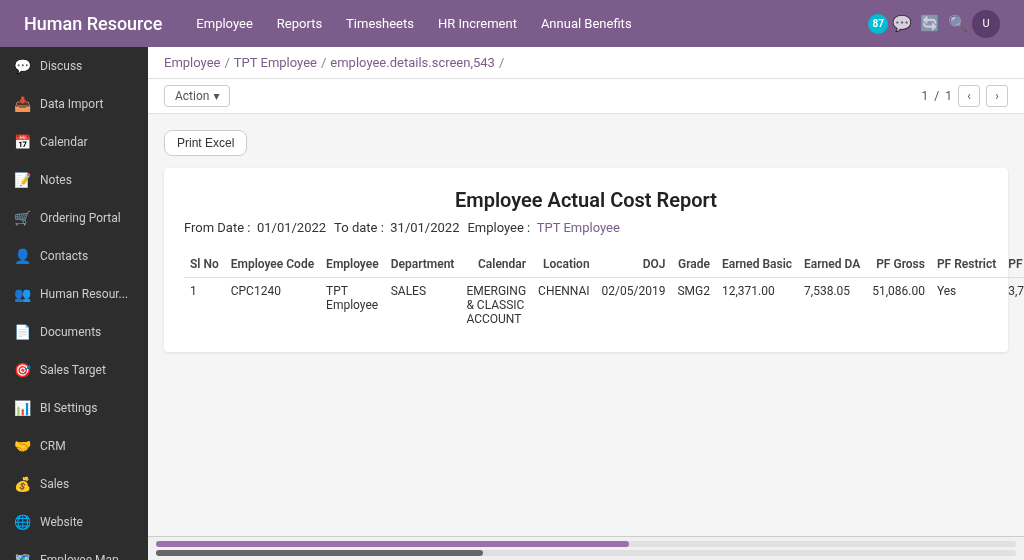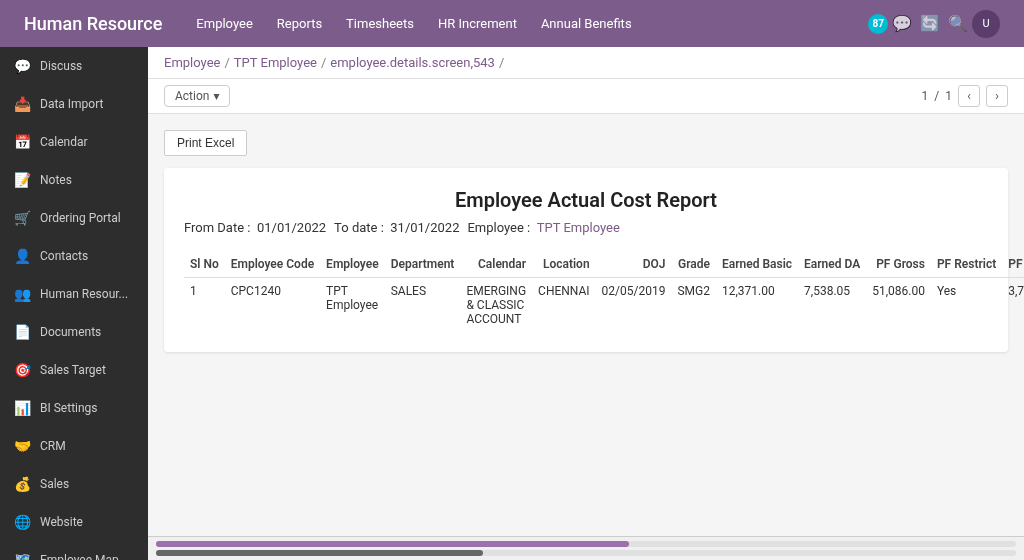--- a/index.html
+++ b/index.html
@@ -186,21 +186,21 @@
     .report-card {
       background: white;
       border-radius: 4px;
       padding: 20px;
       box-shadow: 0 1px 3px rgba(0,0,0,0.1);
     }
     .print-btn {
       border: 1px solid #ccc;
       background: white;
       padding: 5px 12px;
-      border-radius: 2px;
+      border-radius: 8px;
       cursor: pointer;
       font-size: 12px;
       margin-bottom: 12px;
       color: #333;
     }
     .report-title {
       text-align: center;
       font-size: 20px;
       font-weight: 600;
       color: #222;

